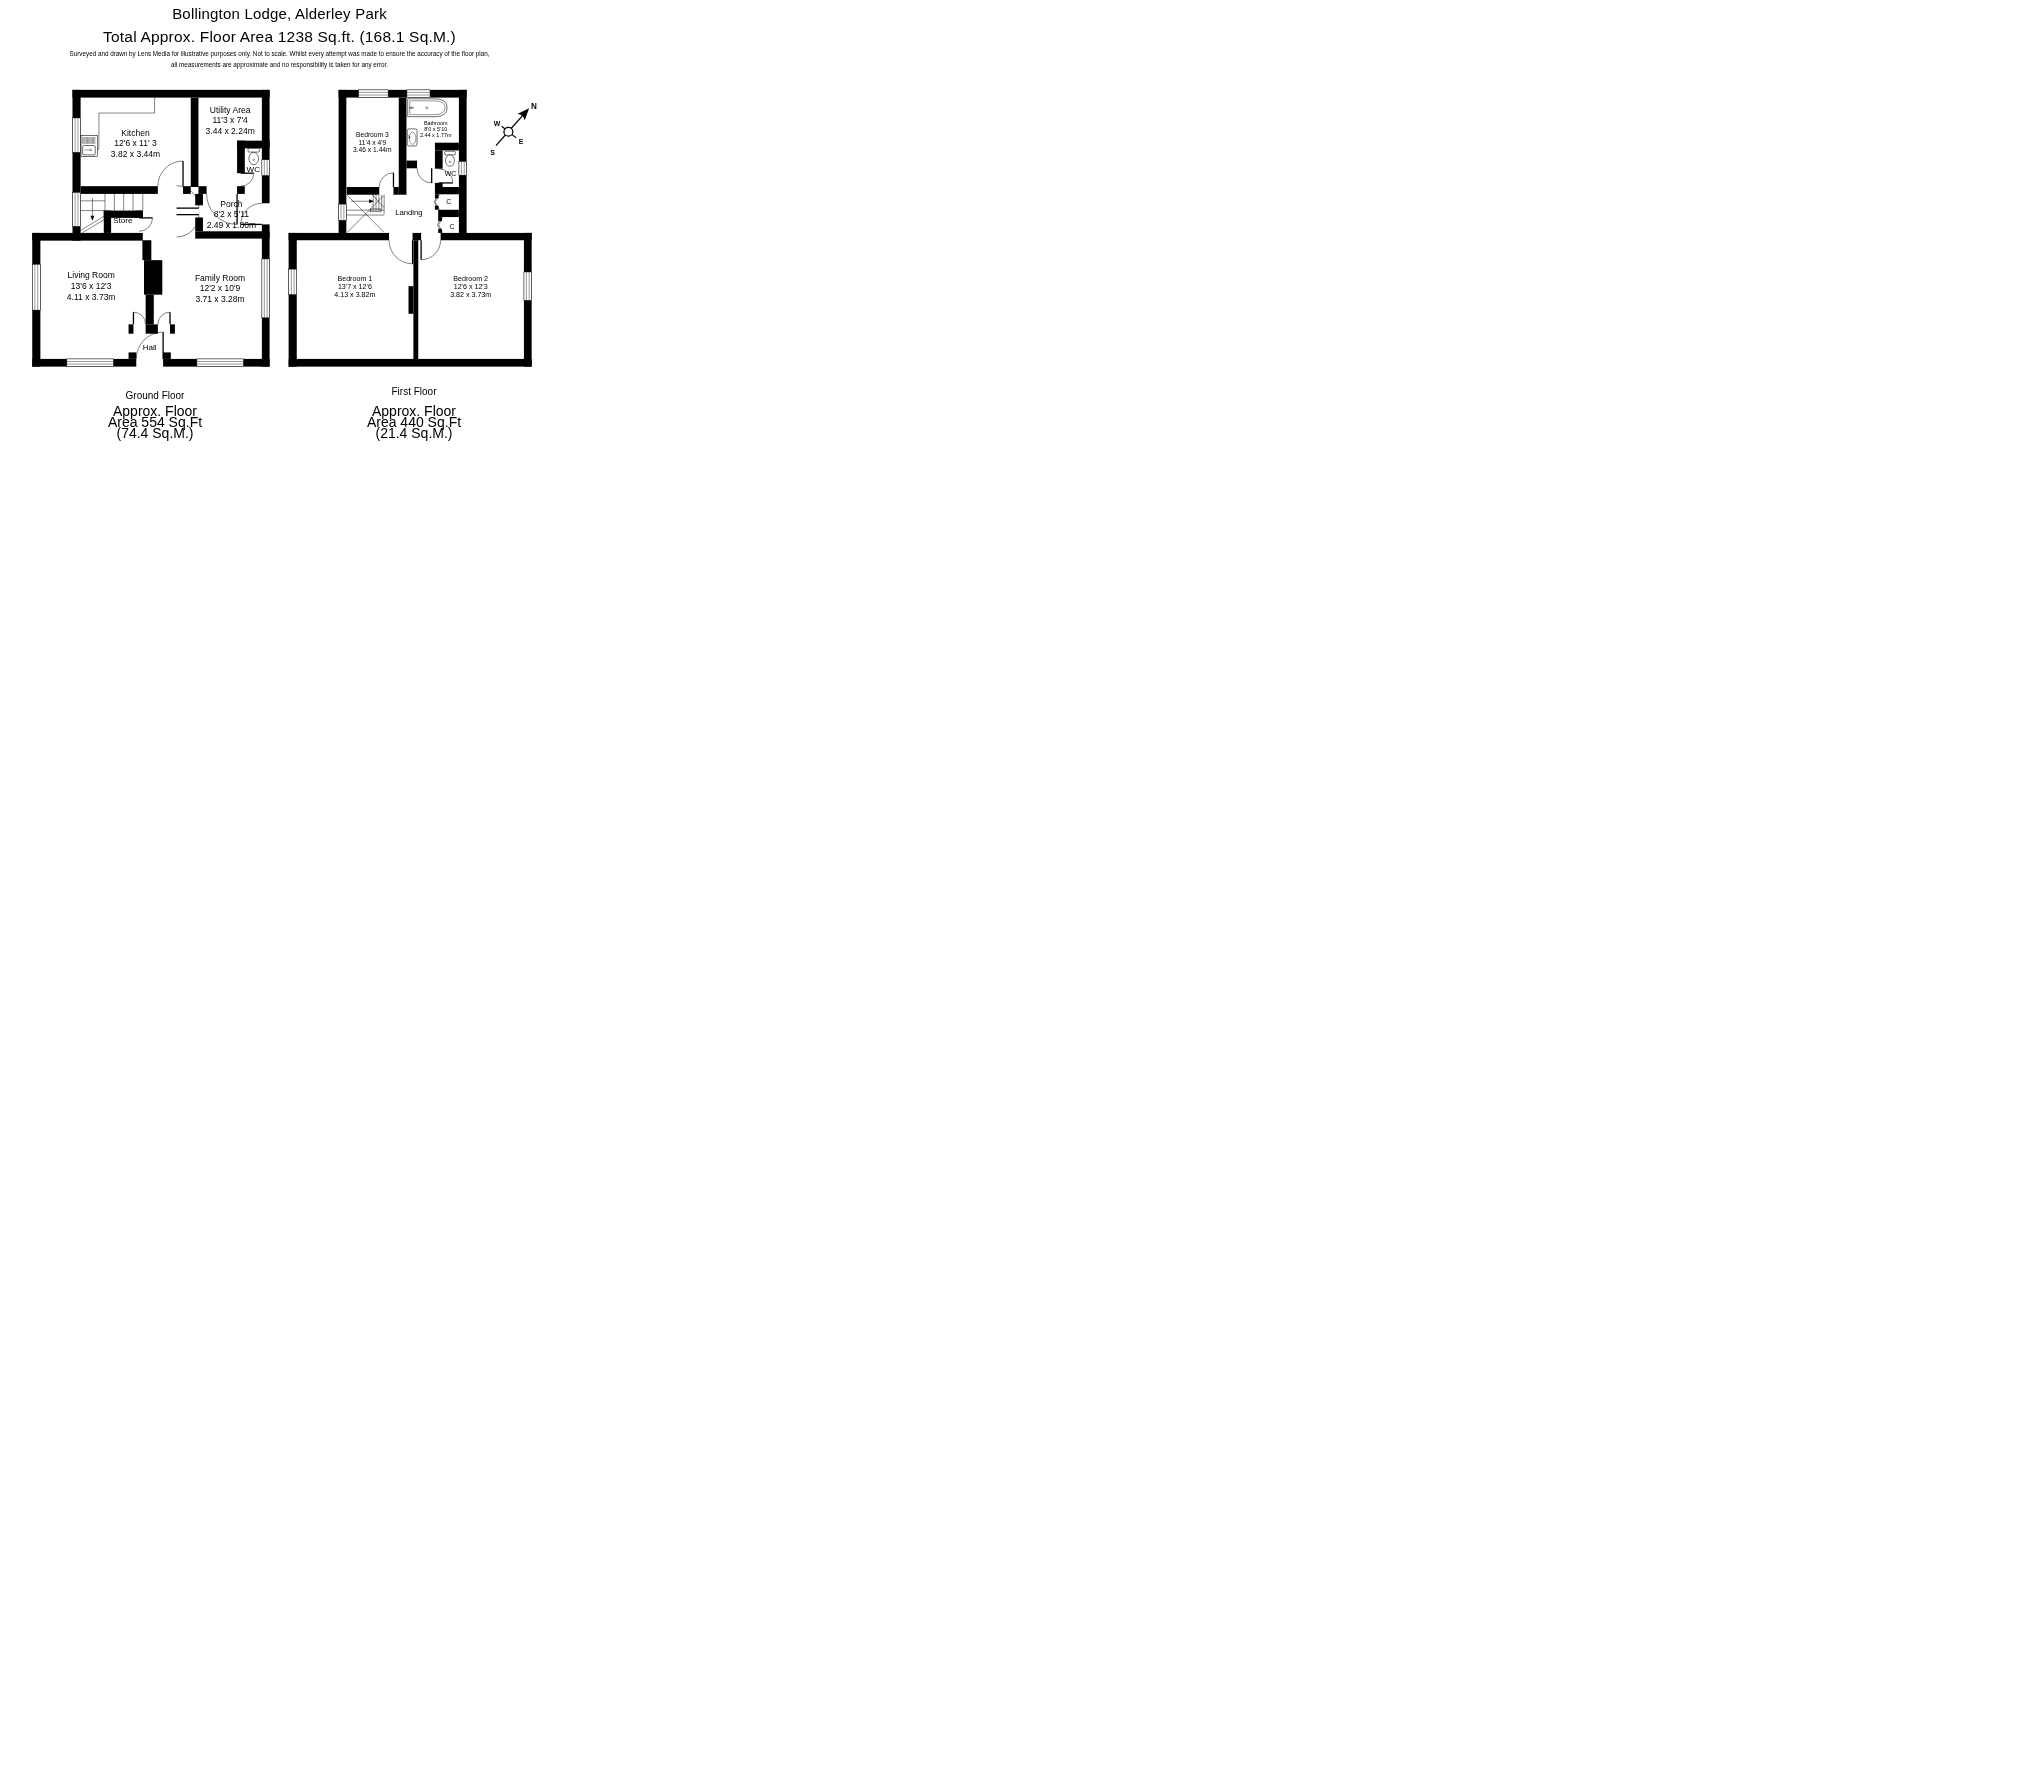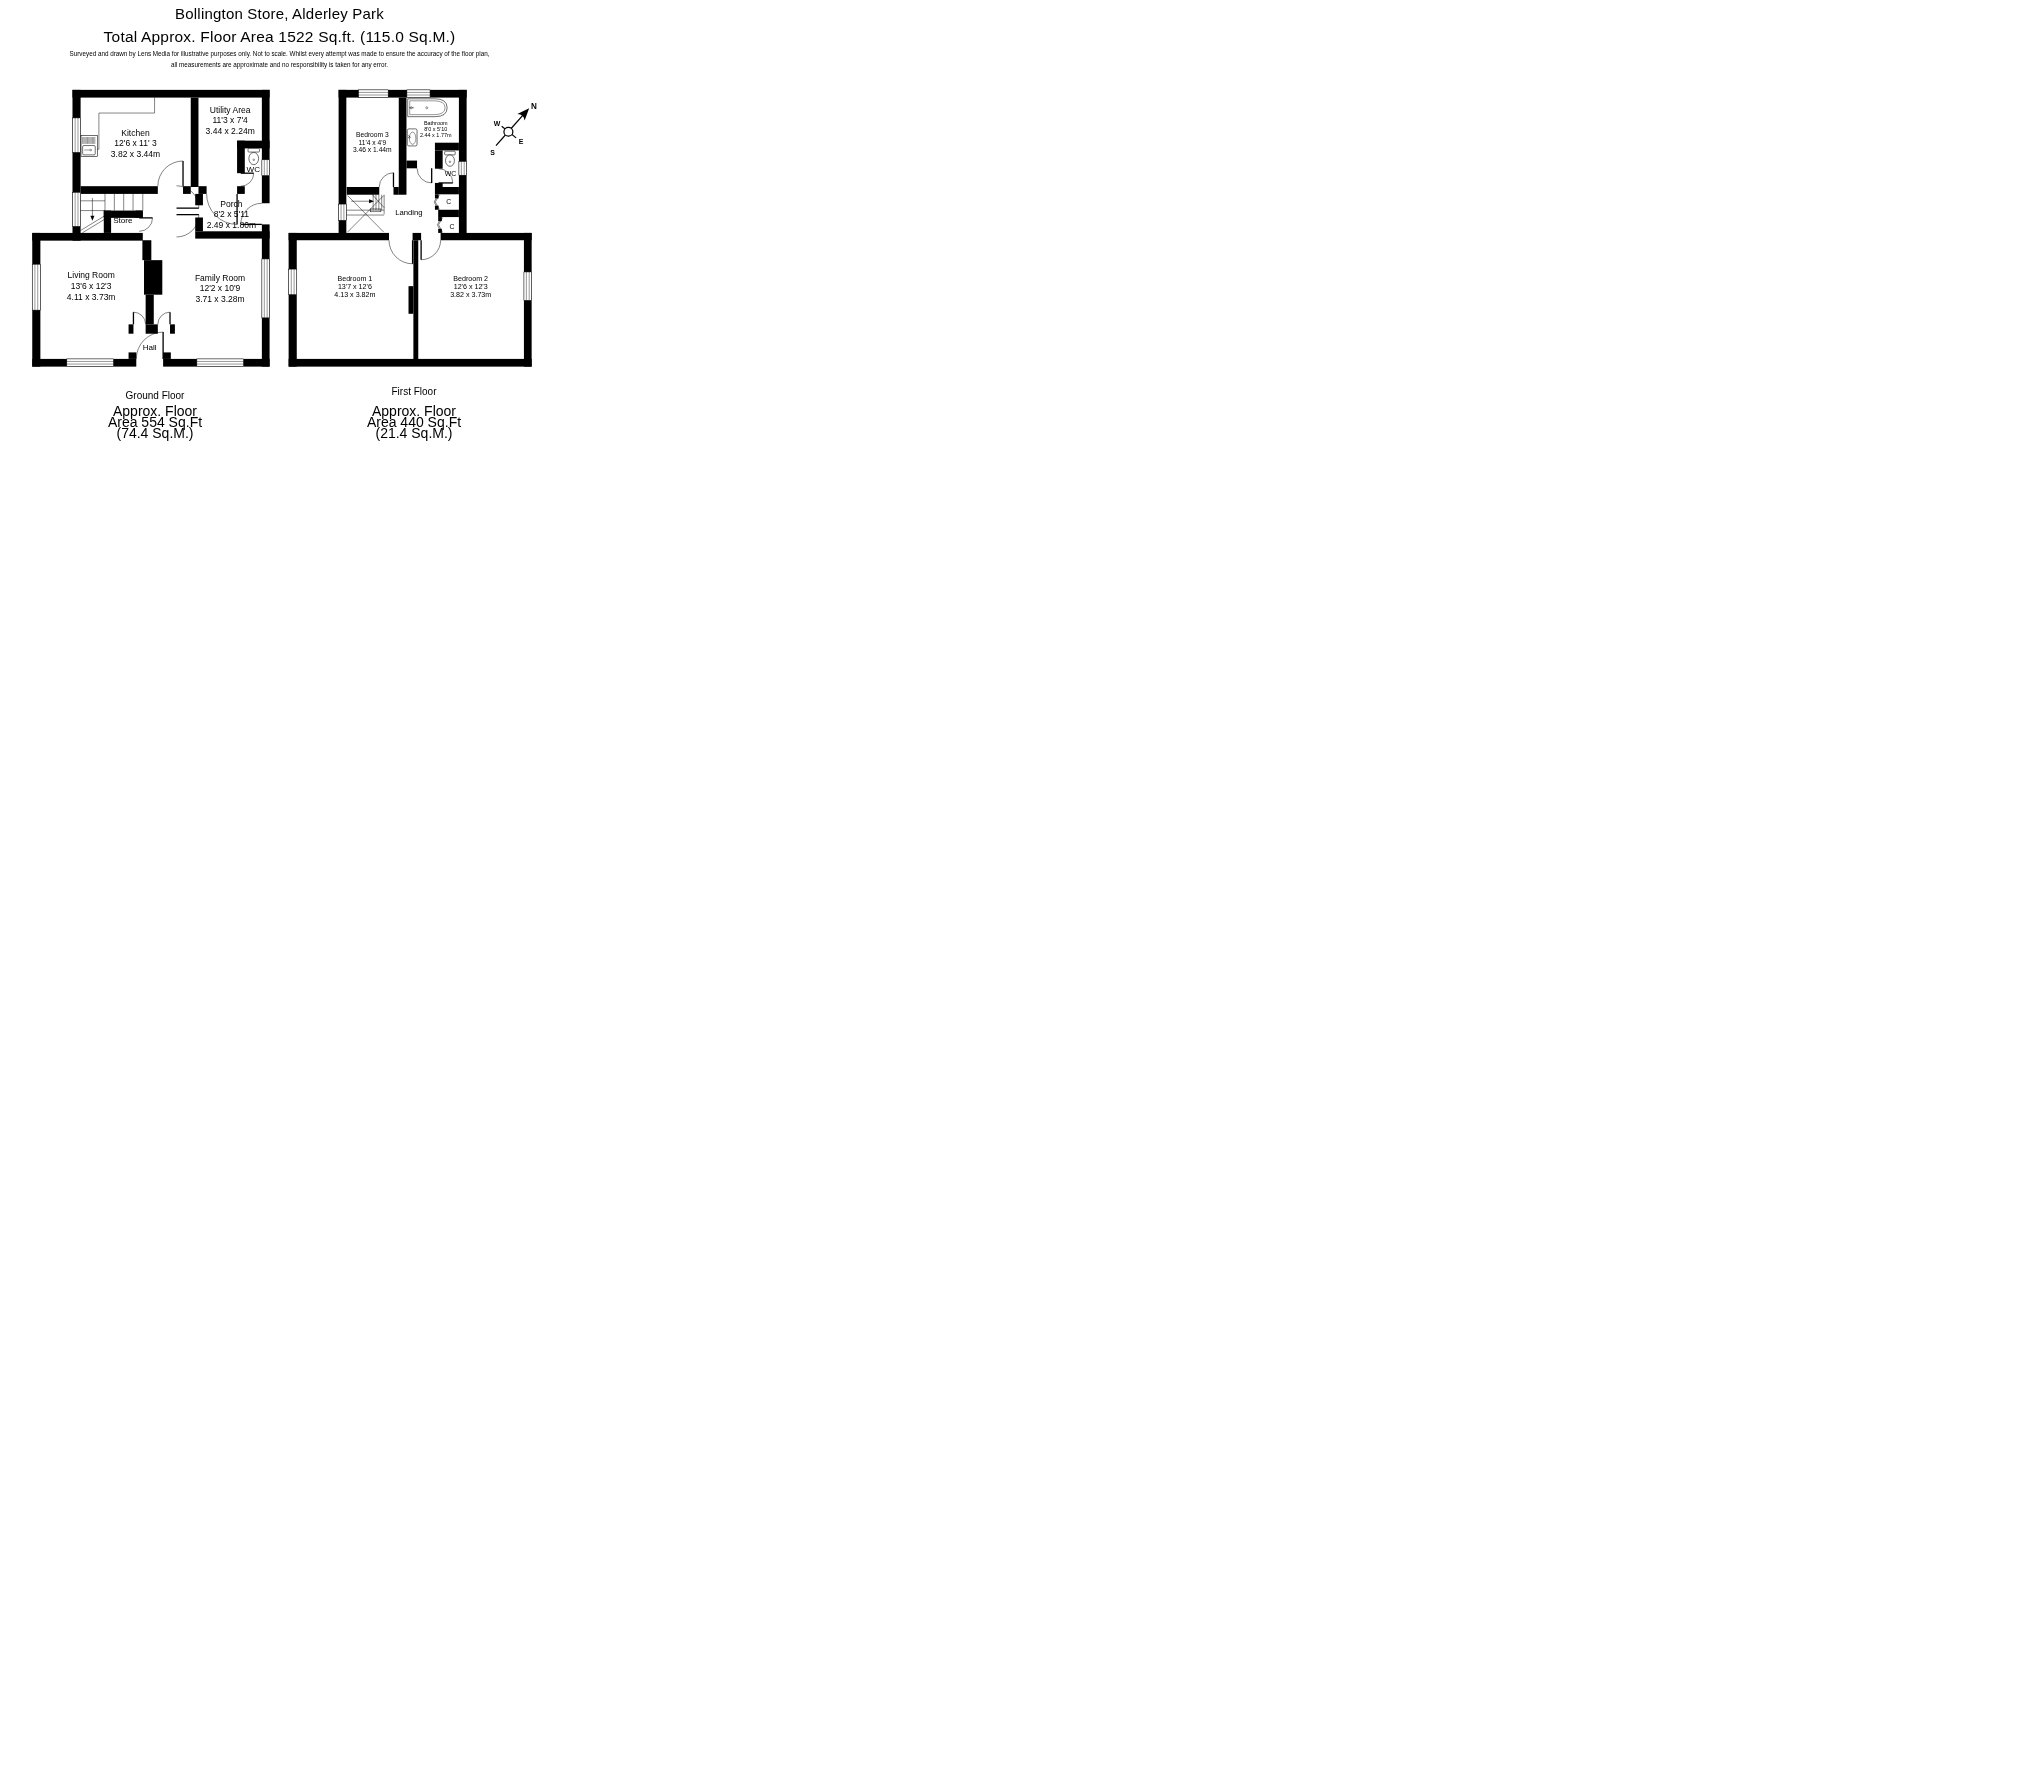--- a/index.html
+++ b/index.html
@@ -56,22 +56,22 @@
   .t-landing{font-size:19px; text-anchor:middle;}
   .t-c{font-size:17px; text-anchor:middle;}
   .t-compass{font-size:17px; font-weight:bold; text-anchor:middle;}
   .t-compass-n{font-size:20px; font-weight:bold; text-anchor:middle;}
 </style>
 </head>
 <body>
 
 <div class="page">
 
-  <div class="title1">Bollington Store, Alderley Park</div>
-  <div class="title2">Total Approx. Floor Area 1522 Sq.ft. (115.0 Sq.M.)</div>
+  <div class="title1">Bollington Lodge, Alderley Park</div>
+  <div class="title2">Total Approx. Floor Area 1238 Sq.ft. (168.1 Sq.M.)</div>
   <div class="disc1">Surveyed and drawn by Lens Media for illustrative purposes only. Not to scale. Whilst every attempt was made to ensure the accuracy of the floor plan,</div>
   <div class="disc2">all measurements are approximate and no responsibility is taken for any error.</div>
 
   <svg class="plan plan-ground" width="254" height="287" viewBox="0 0 625 705" xmlns="http://www.w3.org/2000/svg">
 
     <g>
       <rect class="wall" x="107" y="4" width="485" height="19"></rect>
       <rect class="wall" x="107" y="4" width="20" height="371"></rect>
       <rect class="wall" x="8" y="356" width="272" height="19"></rect>
       <rect class="wall" x="8" y="356" width="20" height="329"></rect>

